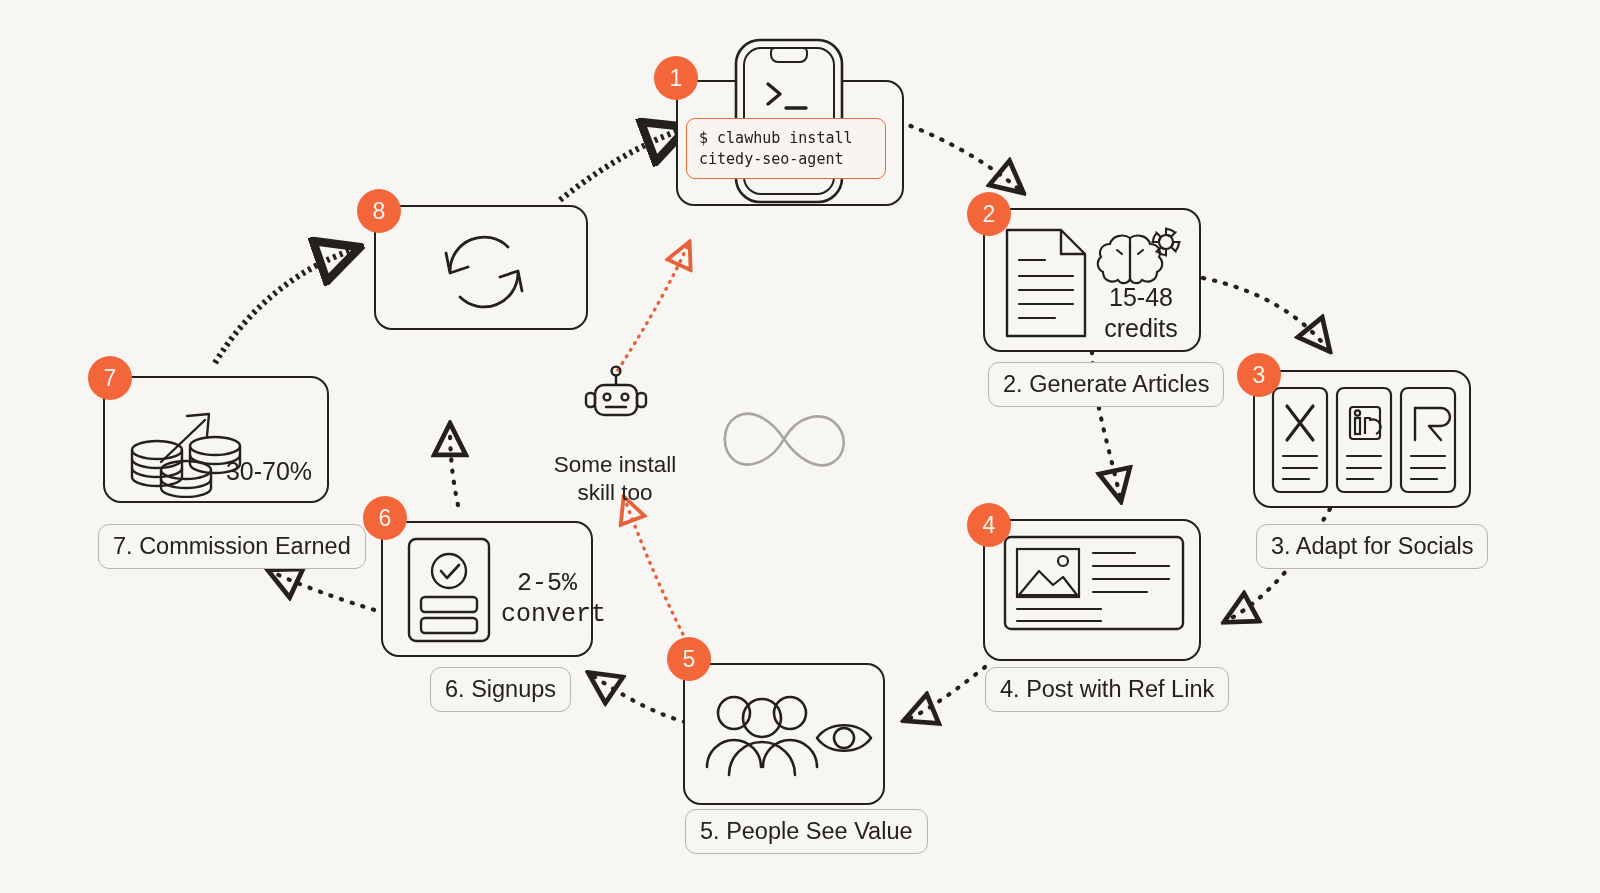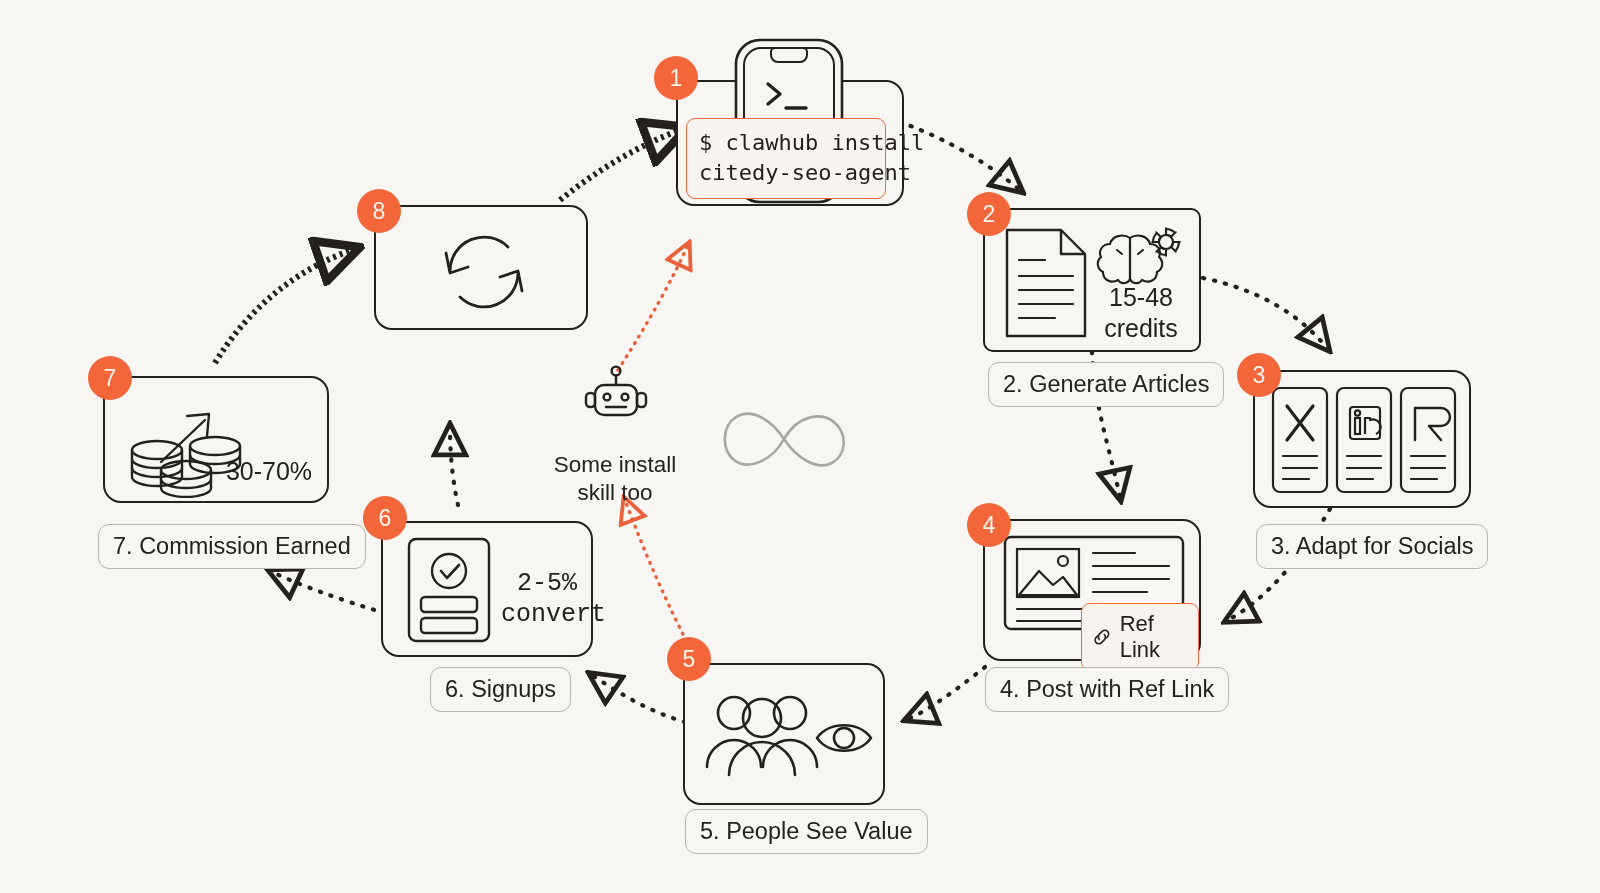--- a/index.html
+++ b/index.html
@@ -13,21 +13,21 @@
          font-family:"Liberation Sans",sans-serif;}
   .pill{position:absolute;box-sizing:border-box;border:1.6px solid #b9b6b0;border-radius:11px;background:#f7f6f2;
         color:#24211e;font-size:23.5px;line-height:1.24;padding:7px 14px;text-align:center;white-space:pre-line;}
 
   .inner{position:absolute;}
   .bigtxt{position:absolute;color:#24211e;font-size:25px;line-height:1.22;text-align:center;white-space:pre-line;}
 
   
   .cmdbox{position:absolute;box-sizing:border-box;border:1.8px solid #ef6a3d;border-radius:9px;
           background:#f8f4f0;padding:9px 12px;color:#23201d;
-          font-family:"DejaVu Sans Mono",monospace;font-size:22px;line-height:1.38;white-space:pre;}
+          font-family:"DejaVu Sans Mono",monospace;font-size:15px;line-height:1.38;white-space:pre;}
 
   .reflink{position:absolute;box-sizing:border-box;border:1.8px solid #ef6a3d;border-radius:9px;
            background:#f8f3ef;padding:7px 12px 7px 10px;color:#23201d;font-size:22px;
            display:flex;align-items:center;gap:8px;}
 
   .robotlabel{position:absolute;color:#24211e;font-size:22.5px;line-height:1.25;text-align:center;white-space:pre-line;}
 </style>
 </head>
 <body>
 
@@ -91,21 +91,21 @@
       <rect x="22" y="12" width="90" height="146" rx="17" fill="none" stroke="#23201d" stroke-width="2"></rect>
       <path d="M53,12 h28 a4,4 0 0 1 4,4 v3 a7,7 0 0 1 -7,7 h-22 a7,7 0 0 1 -7,-7 v-3 a4,4 0 0 1 4,-4 z" fill="#f7f6f2" stroke="#23201d" stroke-width="2"></path>
       <path d="M46,48 L58,58 L46,68" fill="none" stroke="#23201d" stroke-width="3.4" stroke-linecap="round" stroke-linejoin="round"></path>
       <path d="M64,72 H84" fill="none" stroke="#23201d" stroke-width="3.4" stroke-linecap="round"></path>
     </svg>
     <div class="cmdbox" style="left:8px;top:36px;width:200px;">$ clawhub install
 citedy-seo-agent</div>
   </div>
   <div class="badge" style="left:654px;top:56px;">1</div>
 
-  <div class="node" style="left:983px;top:208px;width:218px;height:144px;border-radius:10px;">
+  <div class="node" style="left:983px;top:208px;width:218px;height:144px;">
     <svg class="inner" style="left:14px;top:14px;width:190px;height:118px;">
 
       <path d="M8,6 H62 L86,30 V112 H8 Z" fill="#f7f6f2" stroke="#23201d" stroke-width="2.4" stroke-linejoin="round"></path>
       <path d="M62,6 V30 H86" fill="none" stroke="#23201d" stroke-width="2.4" stroke-linejoin="round"></path>
       <g stroke="#23201d" stroke-width="2.2" stroke-linecap="round">
         <path d="M20,36 H46"></path>
           <path d="M20,52 H74"></path>
           <path d="M20,66 H74"></path>
         <path d="M20,80 H74"></path>
           <path d="M20,94 H56"></path>
@@ -183,29 +183,20 @@
       <path d="M18,62 L38,38 L52,52 L62,44 L76,62 Z" fill="none" stroke="#23201d" stroke-width="2.2" stroke-linejoin="round"></path>
       <g stroke="#23201d" stroke-width="2.2" stroke-linecap="round">
         <path d="M92,20 H134"></path>
           <path d="M92,33 H168"></path>
           <path d="M92,46 H168"></path>
           <path d="M92,59 H146"></path>
         <path d="M16,76 H100"></path>
           <path d="M16,88 H100"></path>
       </g>
     </svg>
-    <div class="reflink" style="left:96px;top:82px;">
-      <svg width="24" height="22" viewBox="0 0 24 22">
-        <g fill="none" stroke="#23201d" stroke-width="2" stroke-linecap="round">
-          <path d="M9,14 a4.5,4.5 0 0 1 0,-6.4 l3.5,-3.5 a4.5,4.5 0 0 1 6.4,6.4 l-2,2"></path>
-          <path d="M15,8 a4.5,4.5 0 0 1 0,6.4 l-3.5,3.5 a4.5,4.5 0 0 1 -6.4,-6.4 l2,-2"></path>
-        </g>
-      </svg>
-      <span>Ref Link</span>
-    </div>
   </div>
   <div class="badge" style="left:967px;top:503px;">4</div>
   <div class="pill" style="left:985px;top:667px;">4. Post with Ref Link</div>
 
   <div class="node" style="left:683px;top:663px;width:202px;height:142px;">
     <svg class="inner" style="left:16px;top:22px;width:172px;height:98px;">
       <g fill="none" stroke="#23201d" stroke-width="2.6" stroke-linecap="round">
         <circle cx="33" cy="26" r="16"></circle>
         <circle cx="89" cy="26" r="16"></circle>
         <circle cx="61" cy="31" r="19"></circle>

